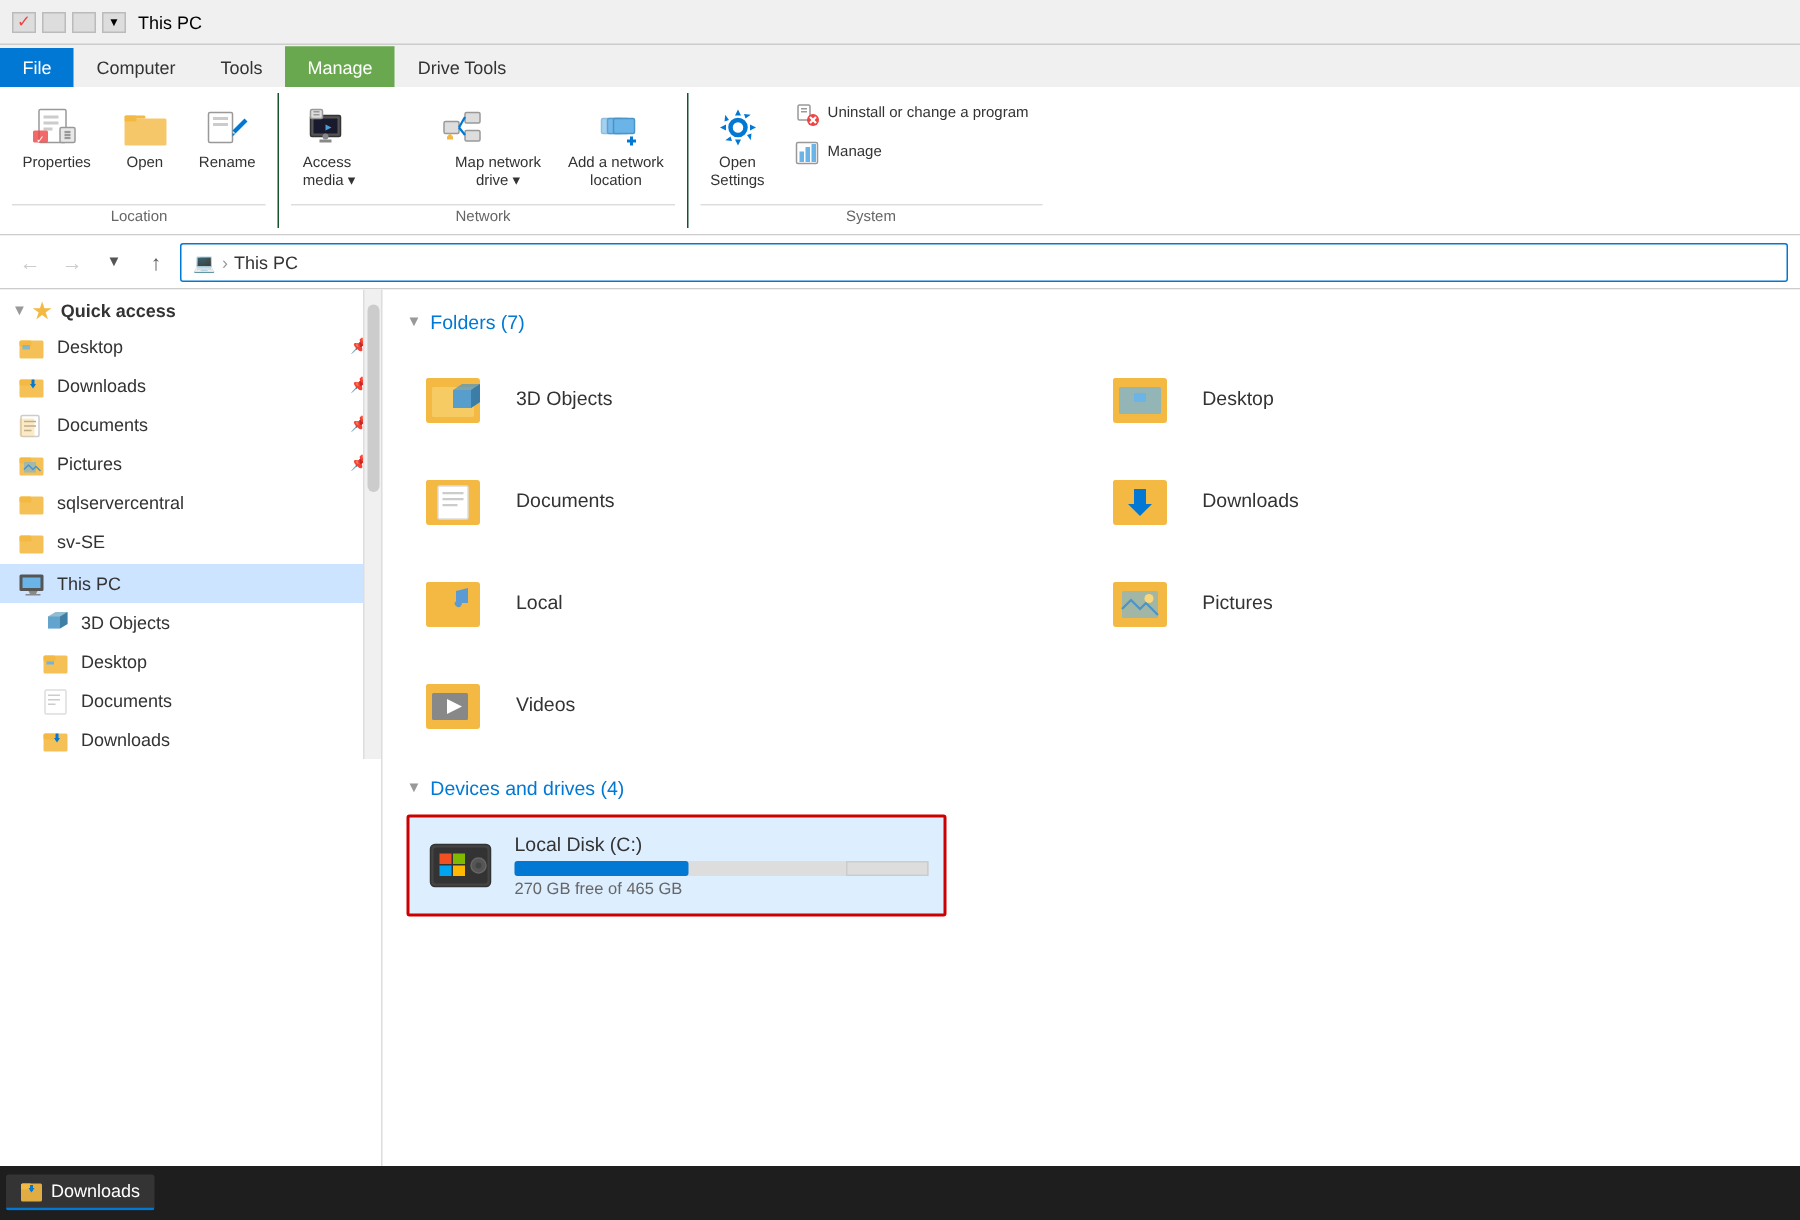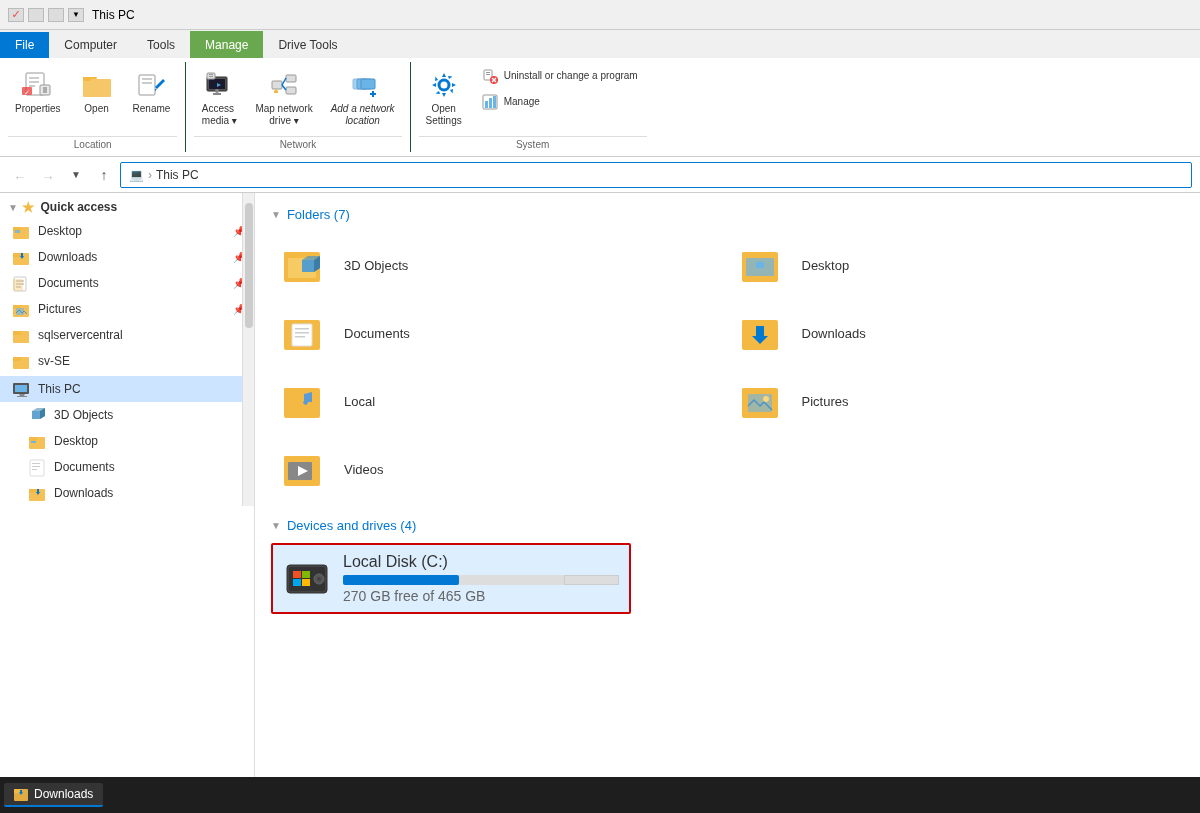--- a/index.html
+++ b/index.html
@@ -57,24 +57,24 @@
     .folders-grid { display: grid; grid-template-columns: repeat(2, 1fr); gap: 2px; margin-bottom: 16px; }
     .folder-item { display: flex; align-items: center; padding: 8px 12px; cursor: pointer; border: 1px solid transparent; border-radius: 2px; }
     .folder-icon { width: 48px; height: 48px; margin-right: 12px; display: flex; align-items: center; justify-content: center; flex-shrink: 0; }
     .folder-name { font-size: 13px; color: #333; }
 
     
     .devices-section { margin-top: 8px; }
     .device-item { display: flex; align-items: center; padding: 8px 10px; cursor: pointer; border: 2px solid #cc0000; border-radius: 2px; background: #ddeeff; margin-bottom: 8px; max-width: 360px; }
     .device-icon { width: 48px; height: 48px; margin-right: 12px; display: flex; align-items: center; justify-content: center; flex-shrink: 0; }
     .device-info { flex: 1; }
-    .device-name { font-size: 16px; color: #333; margin-bottom: 4px; }
+    .device-name { font-size: 13px; color: #333; margin-bottom: 4px; }
     .device-bar-container { background: #ddd; height: 10px; border-radius: 2px; margin-bottom: 3px; position: relative; }
     .device-bar-fill { background: #0078d4; height: 100%; border-radius: 2px; }
-    .device-space { font-size: 14px; color: #666; }
+    .device-space { font-size: 11px; color: #666; }
 
     
     svg { overflow: visible; }
 
     
     .taskbar { display: flex; align-items: center; background: #1e1e1e; height: 36px; position: fixed; bottom: 0; left: 0; right: 0; padding: 0 4px; gap: 2px; }
     .taskbar-btn { display: flex; align-items: center; gap: 4px; padding: 4px 10px; border-radius: 2px; cursor: pointer; color: white; font-size: 12px; border-bottom: 2px solid transparent; }
     .taskbar-btn.active { border-bottom: 2px solid #0078d4; background: rgba(255,255,255,0.1); }
   </style>
 </head>
@@ -171,36 +171,36 @@
         <div class="ribbon-btn-icon">
           <svg width="32" height="32" viewBox="0 0 32 32">
             <rect x="4" y="12" width="10" height="8" rx="1" fill="#ddd" stroke="#999" stroke-width="1"></rect>
             <rect x="18" y="6" width="10" height="7" rx="1" fill="#ddd" stroke="#999" stroke-width="1"></rect>
             <rect x="18" y="18" width="10" height="7" rx="1" fill="#ddd" stroke="#999" stroke-width="1"></rect>
             <line x1="14" y1="16" x2="18" y2="9" stroke="#0078d4" stroke-width="1.5"></line>
             <line x1="14" y1="16" x2="18" y2="21" stroke="#0078d4" stroke-width="1.5"></line>
             <path d="M8 20 L6 22 L6 24 L10 24 L10 22 Z" fill="#f4b942"></path>
           </svg>
         </div>
-        <div style="display:flex;flex-direction:column;align-items:center;">
+        <div style="display:flex;flex-direction:column;align-items:center;margin-left:48px;">
           <span class="ribbon-btn-label">Map network</span>
           <span class="ribbon-btn-label">drive ▾</span>
         </div>
       </div>
       <div class="ribbon-btn">
         <div class="ribbon-btn-icon">
           <svg width="32" height="32" viewBox="0 0 32 32">
             <rect x="6" y="10" width="14" height="10" rx="1" fill="#6ab4e8" stroke="#4a94c8" stroke-width="1" opacity="0.6"></rect>
             <rect x="10" y="10" width="14" height="10" rx="1" fill="#6ab4e8" stroke="#4a94c8" stroke-width="1" opacity="0.8"></rect>
             <rect x="14" y="10" width="14" height="10" rx="1" fill="#6ab4e8" stroke="#4a94c8" stroke-width="1"></rect>
             <line x1="26" y1="22" x2="26" y2="28" stroke="#0078d4" stroke-width="2"></line>
             <line x1="23" y1="25" x2="29" y2="25" stroke="#0078d4" stroke-width="2"></line>
           </svg>
         </div>
-        <div style="display:flex;flex-direction:column;font-style:italic;">
+        <div style="display:flex;flex-direction:column;">
           <span class="ribbon-btn-label">Add a network</span>
           <span class="ribbon-btn-label">location</span>
         </div>
       </div>
     </div>
     <div class="ribbon-group-label">Network</div>
   </div>
 
   <div class="ribbon-group">
     <div class="ribbon-group-content">

